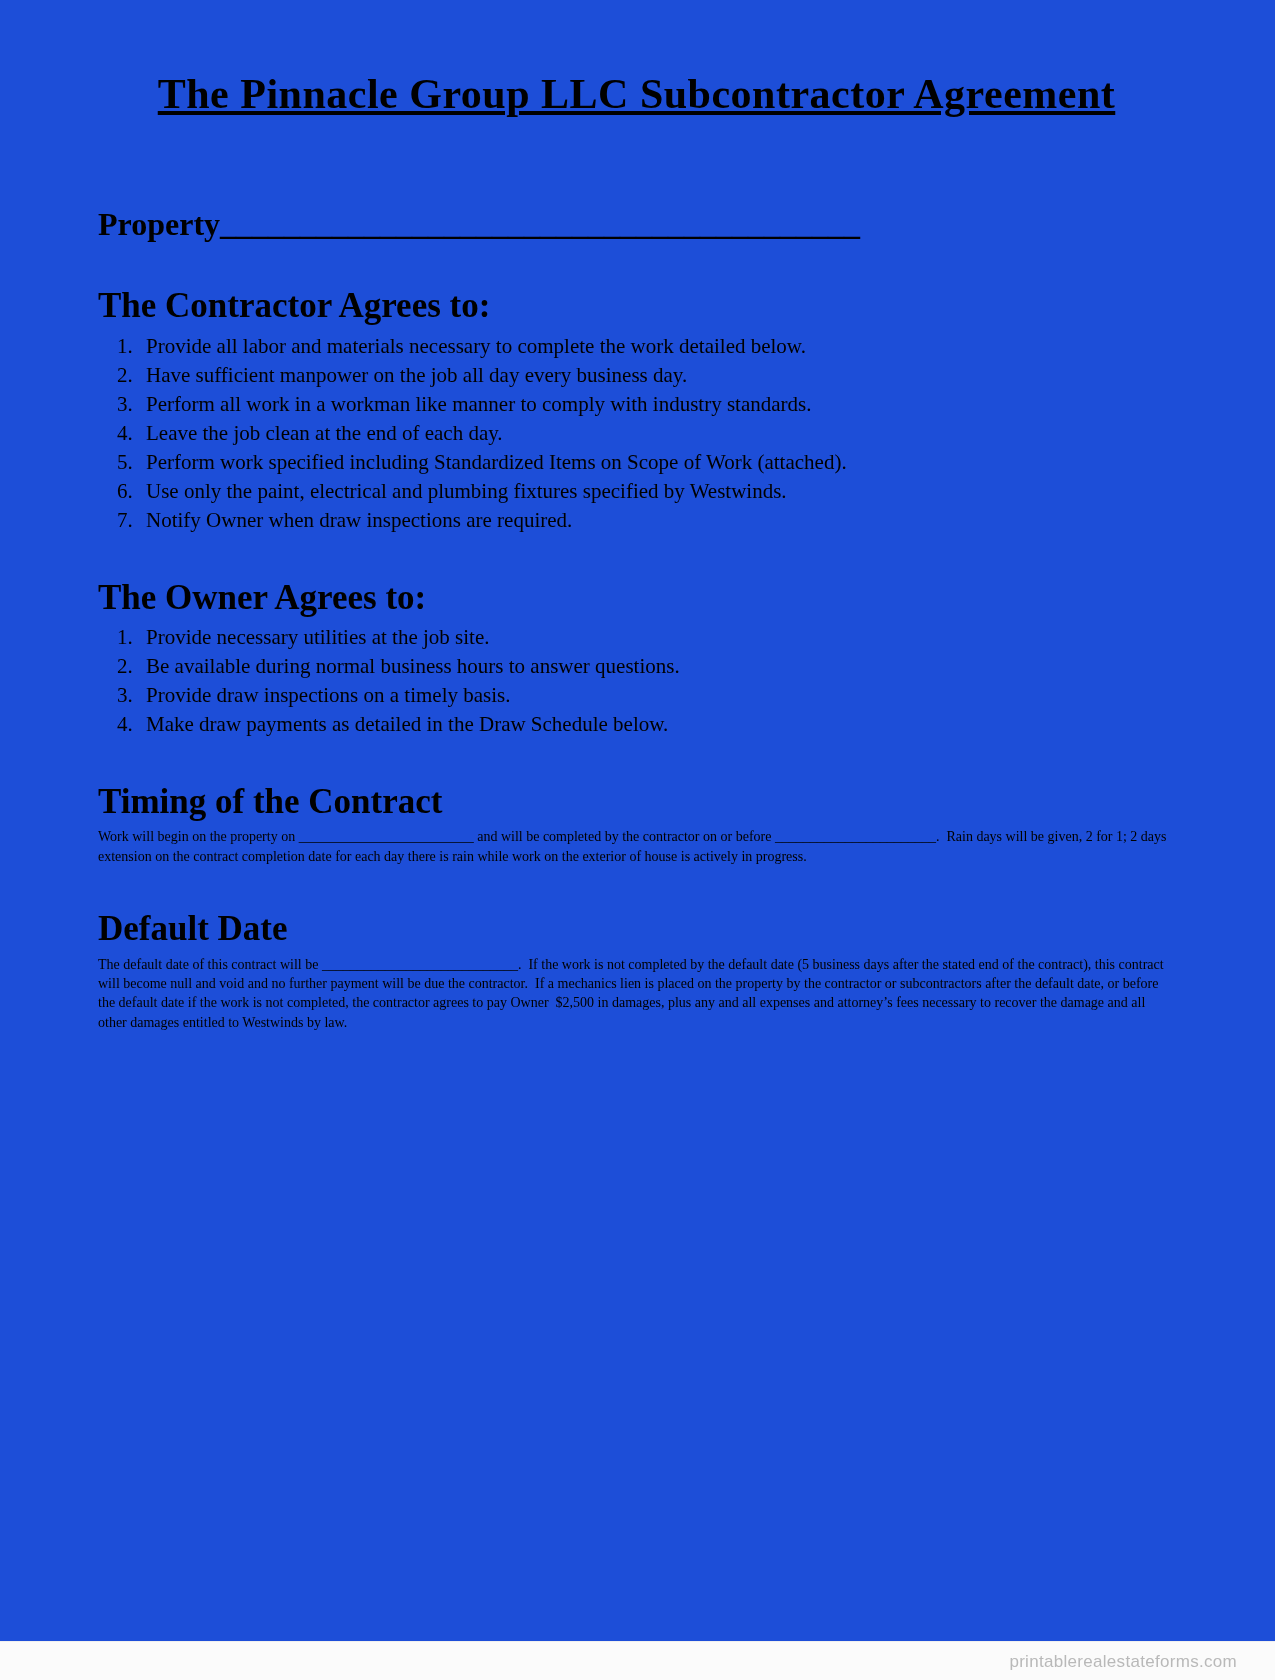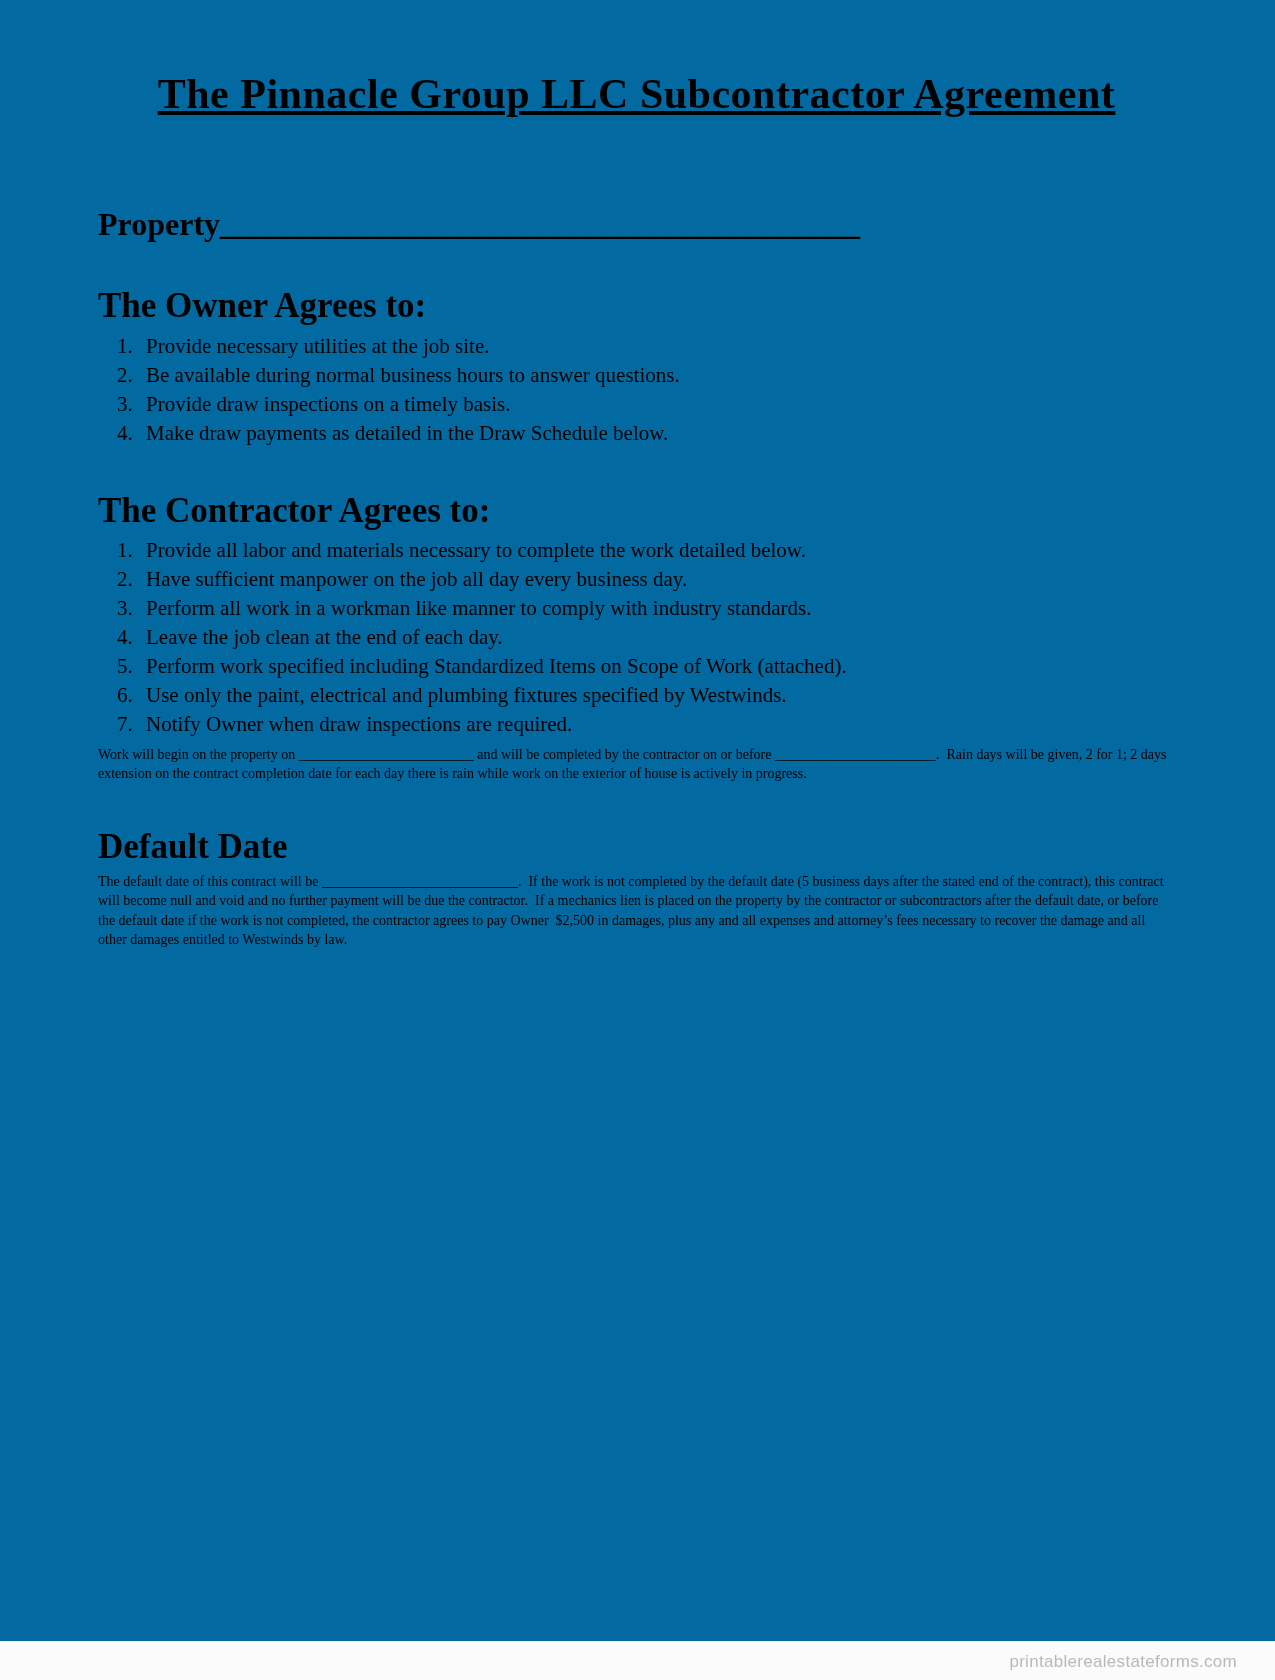--- a/index.html
+++ b/index.html
@@ -5,21 +5,21 @@
   html, body {
     margin: 0;
     padding: 0;
     background: #ffffff;
   }
   .page {
     position: relative;
     width: 1275px;
     height: 1680px;
     margin: 0 auto;
-    background: #0369a1;
+    background: #1d4ed8;
     box-sizing: border-box;
     padding: 52px 100px 0 98px;
     font-family: "Liberation Serif", serif;
     color: #000000;
     overflow: hidden;
   }
   .doc-title {
     margin: 18px 0 0 0;
     text-align: center;
     font-size: 42px;
@@ -88,43 +88,44 @@
 
 <div class="page">
 
   <h1 class="doc-title">The Pinnacle Group LLC  Subcontractor Agreement</h1>
 
   <div class="property-row">
     <span>Property</span><span class="blank">________________________________________</span>
   </div>
 
   <section>
-    <h2 class="section-heading">The Owner Agrees to:</h2>
-    <ol class="items-list">
-      <li>Provide necessary utilities at the job site.</li>
-      <li>Be available during normal business hours to answer questions.</li>
-      <li>Provide draw inspections on a timely basis.</li>
-      <li>Make draw payments as detailed in the Draw Schedule below.</li>
-    </ol>
-  </section>
-
-  <section>
     <h2 class="section-heading">The Contractor Agrees to:</h2>
     <ol class="items-list">
       <li>Provide all labor and materials necessary to complete the work detailed below.</li>
       <li>Have sufficient manpower on the job all day every business day.</li>
       <li>Perform all work in a workman like manner to comply with industry standards.</li>
       <li>Leave the job clean at the end of each day.</li>
       <li>Perform work specified including Standardized Items on Scope of Work (attached).</li>
       <li>Use only the paint, electrical and plumbing fixtures specified by Westwinds.</li>
       <li>Notify Owner when draw inspections are required.</li>
     </ol>
   </section>
 
   <section>
+    <h2 class="section-heading">The Owner Agrees to:</h2>
+    <ol class="items-list">
+      <li>Provide necessary utilities at the job site.</li>
+      <li>Be available during normal business hours to answer questions.</li>
+      <li>Provide draw inspections on a timely basis.</li>
+      <li>Make draw payments as detailed in the Draw Schedule below.</li>
+    </ol>
+  </section>
+
+  <section>
+    <h2 class="section-heading">Timing of the Contract</h2>
     <p class="body-para">Work will begin on the property on _________________________ and will be completed by the contractor on or before _______________________.  Rain days will be given, 2 for 1; 2 days extension on the contract completion date for each day there is rain while work on the exterior of house is actively in progress.</p>
   </section>
 
   <section>
     <h2 class="section-heading">Default Date</h2>
     <p class="body-para">The default date of this contract will be ____________________________.  If the work is not completed by the default date (5 business days after the stated end of the contract), this contract will become null and void and no further payment will be due the contractor.  If a mechanics lien is placed on the property by the contractor or subcontractors after the default date, or before the default date if the work is not completed, the contractor agrees to pay Owner  $2,500 in damages, plus any and all expenses and attorney’s fees necessary to recover the damage and all other damages entitled to Westwinds by law.</p>
   </section>
 
   <div class="footer-strip"></div>
   <div class="footer-watermark">printablerealestateforms.com</div>

